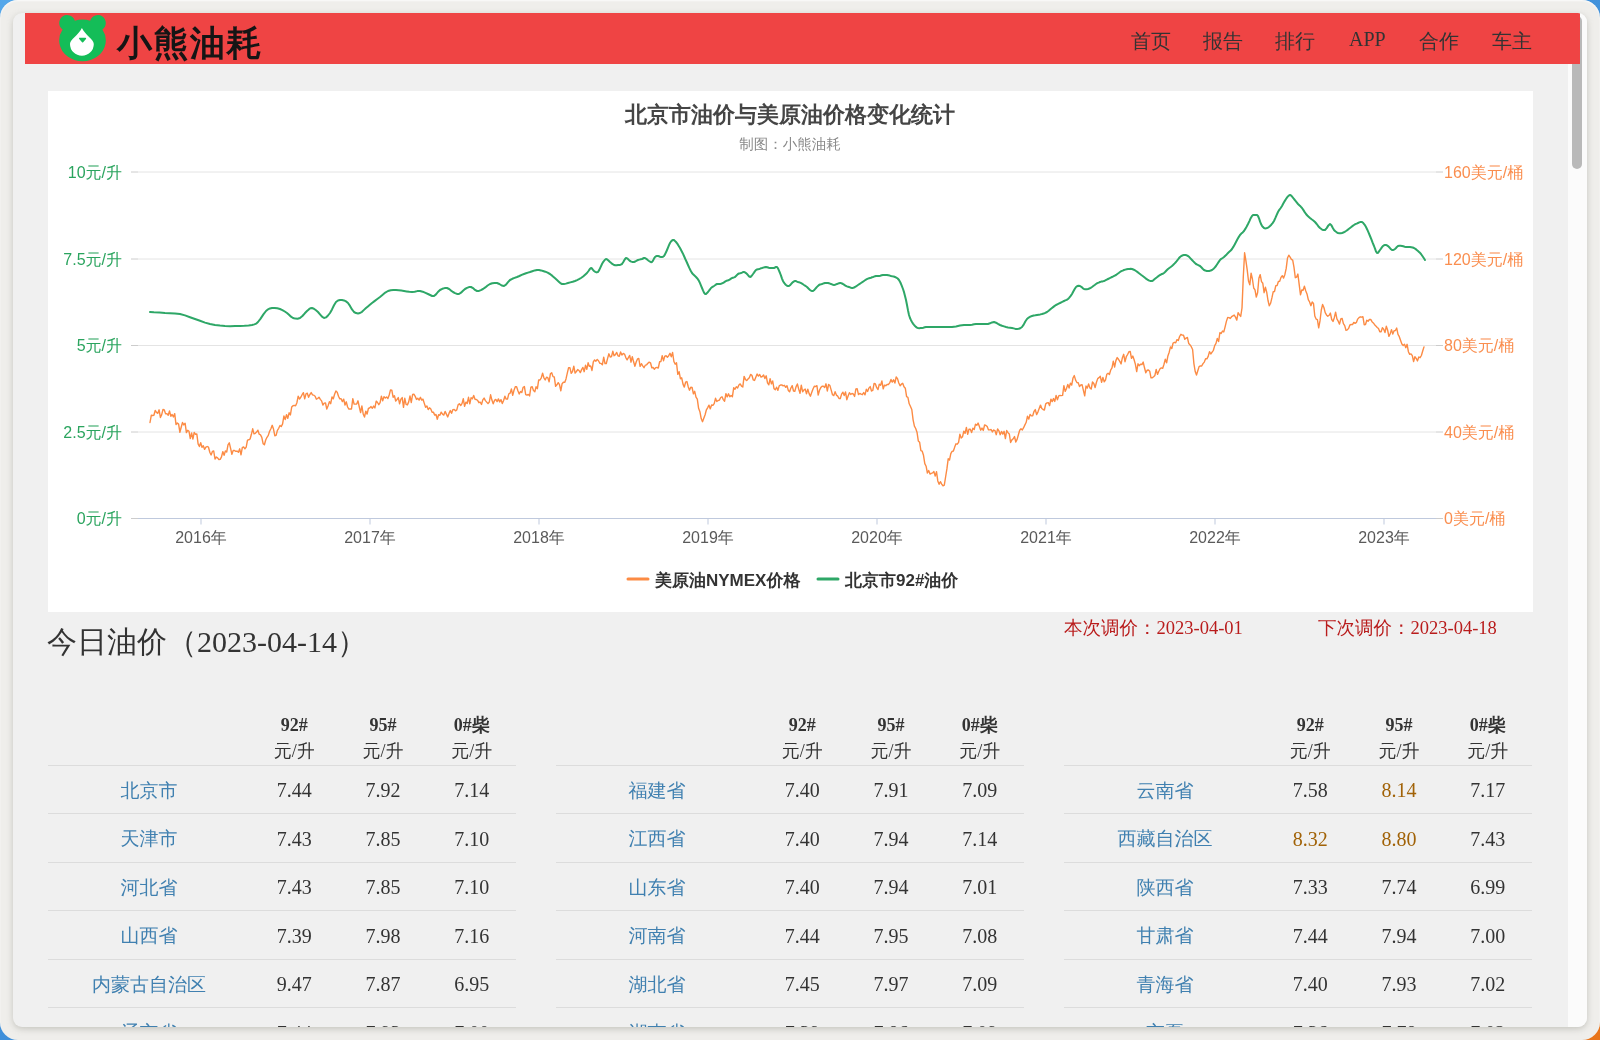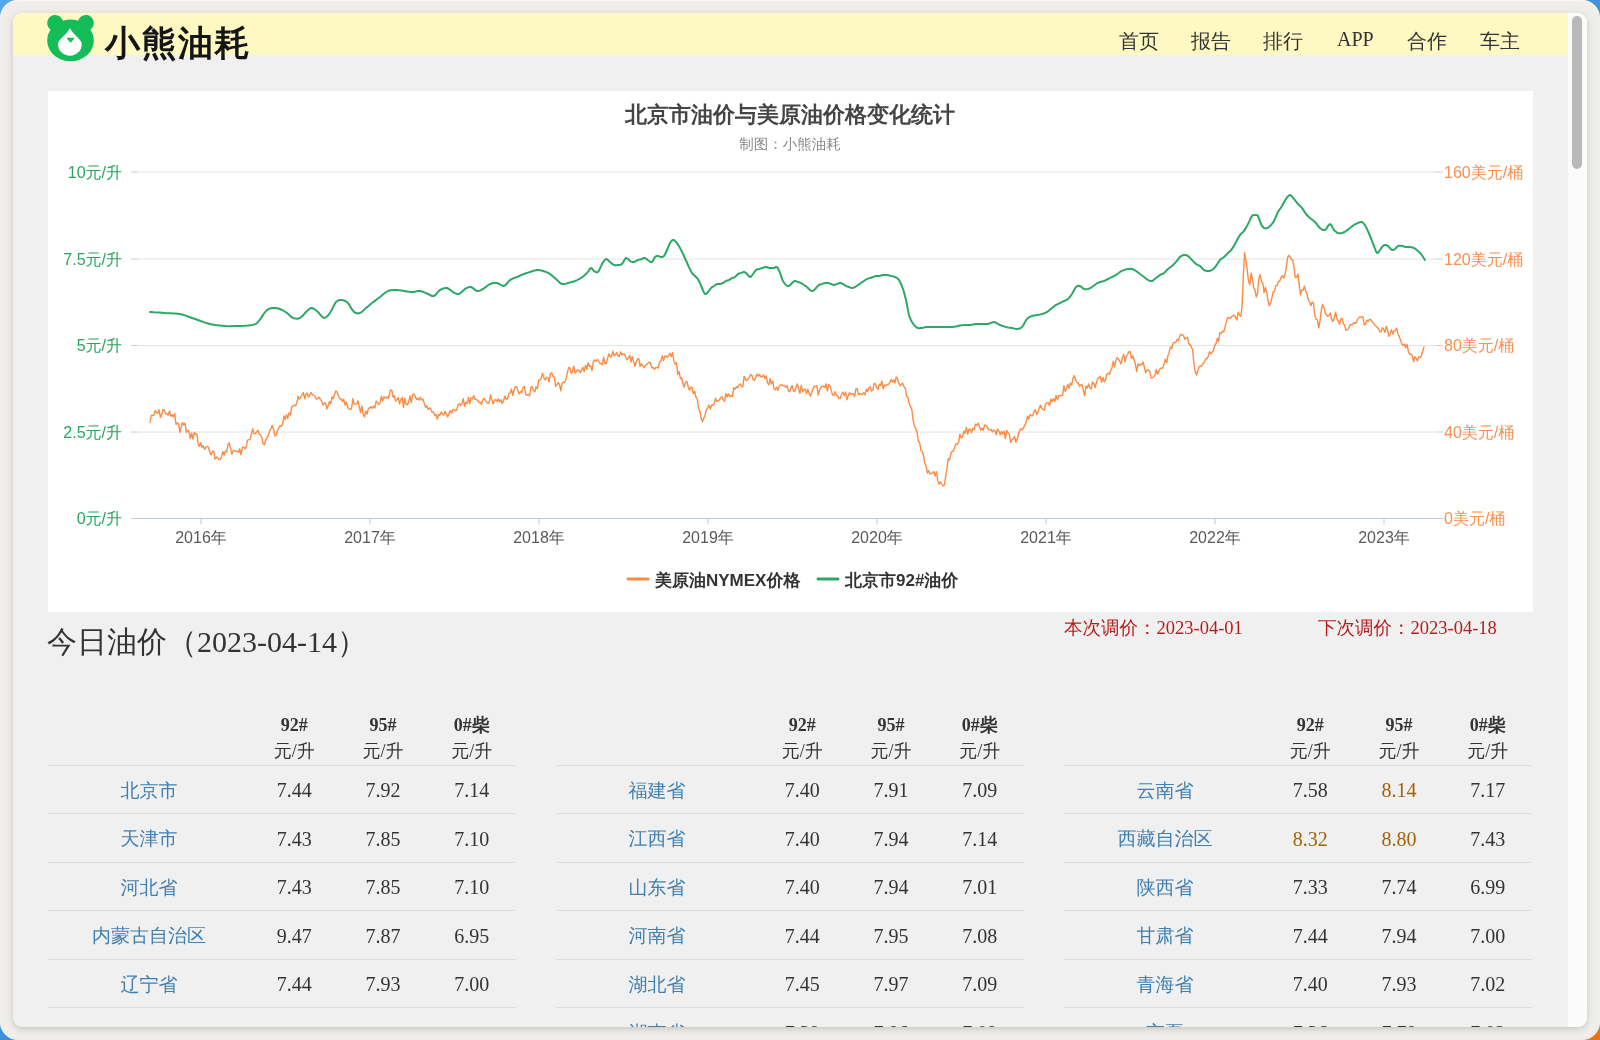--- a/index.html
+++ b/index.html
@@ -17,21 +17,21 @@
     box-shadow: inset 0 1px 2px rgba(255,255,255,.8);
   }
   .page {
     position:absolute; left:13px; top:13px; width:1574px; height:1014px;
     border-radius:9px; background:#f0f0f0; overflow:hidden; box-shadow:0 2px 6px rgba(120,120,110,0.35);
   }
   
   .track { position:absolute; top:0; right:0; width:19px; height:1014px; background:#fbfbfb; }
   .thumb { position:absolute; top:3px; right:5px; width:10px; height:153px; background:#b9b9b9; border-radius:5px; }
   
-  .header { position:absolute; left:0; top:0; width:1555px; height:42px; background:#fef9c3; }
+  .header { position:absolute; left:12px; top:0; width:1555px; height:51px; background:#ef4444; }
   .logo { position:absolute; left:34px; top:2px; }
   .brand { position:absolute; left:92px; top:7px; font-size:35px; font-weight:bold; color:#151515; letter-spacing:1.5px; font-family:"Liberation Sans",sans-serif; }
   .nav { position:absolute; top:0; left:0; width:1555px; height:51px; }
   .nav a { position:absolute; top:15px; font-family:"Liberation Serif",serif; font-size:20px; color:#333; text-decoration:none; white-space:nowrap; }
   
   .card { position:absolute; left:35px; top:78px; width:1485px; height:521px; background:#fff;text-align:center; }
   
   .sec { position:absolute; left:34px; top:609px; font-family:"Liberation Serif",serif; font-size:30px; color:#333; }
   .adj { position:absolute; top:602px; font-family:Liberation Serif, serif; font-size:18.5px; color:#b91c1c; }
   
@@ -182,20 +182,26 @@
           <td>7.85</td>
           <td>7.10</td>
         </tr>
         <tr>
           <td><a href="#">河北省</a></td>
           <td>7.43</td>
           <td>7.85</td>
           <td>7.10</td>
         </tr>
         <tr>
+          <td><a href="#">山西省</a></td>
+          <td>7.39</td>
+          <td>7.98</td>
+          <td>7.16</td>
+        </tr>
+        <tr>
           <td><a href="#">内蒙古自治区</a></td>
           <td>9.47</td>
           <td>7.87</td>
           <td>6.95</td>
         </tr>
         <tr class="last">
           <td><a href="#">辽宁省</a></td>
           <td>7.44</td>
           <td>7.93</td>
           <td>7.00</td>

